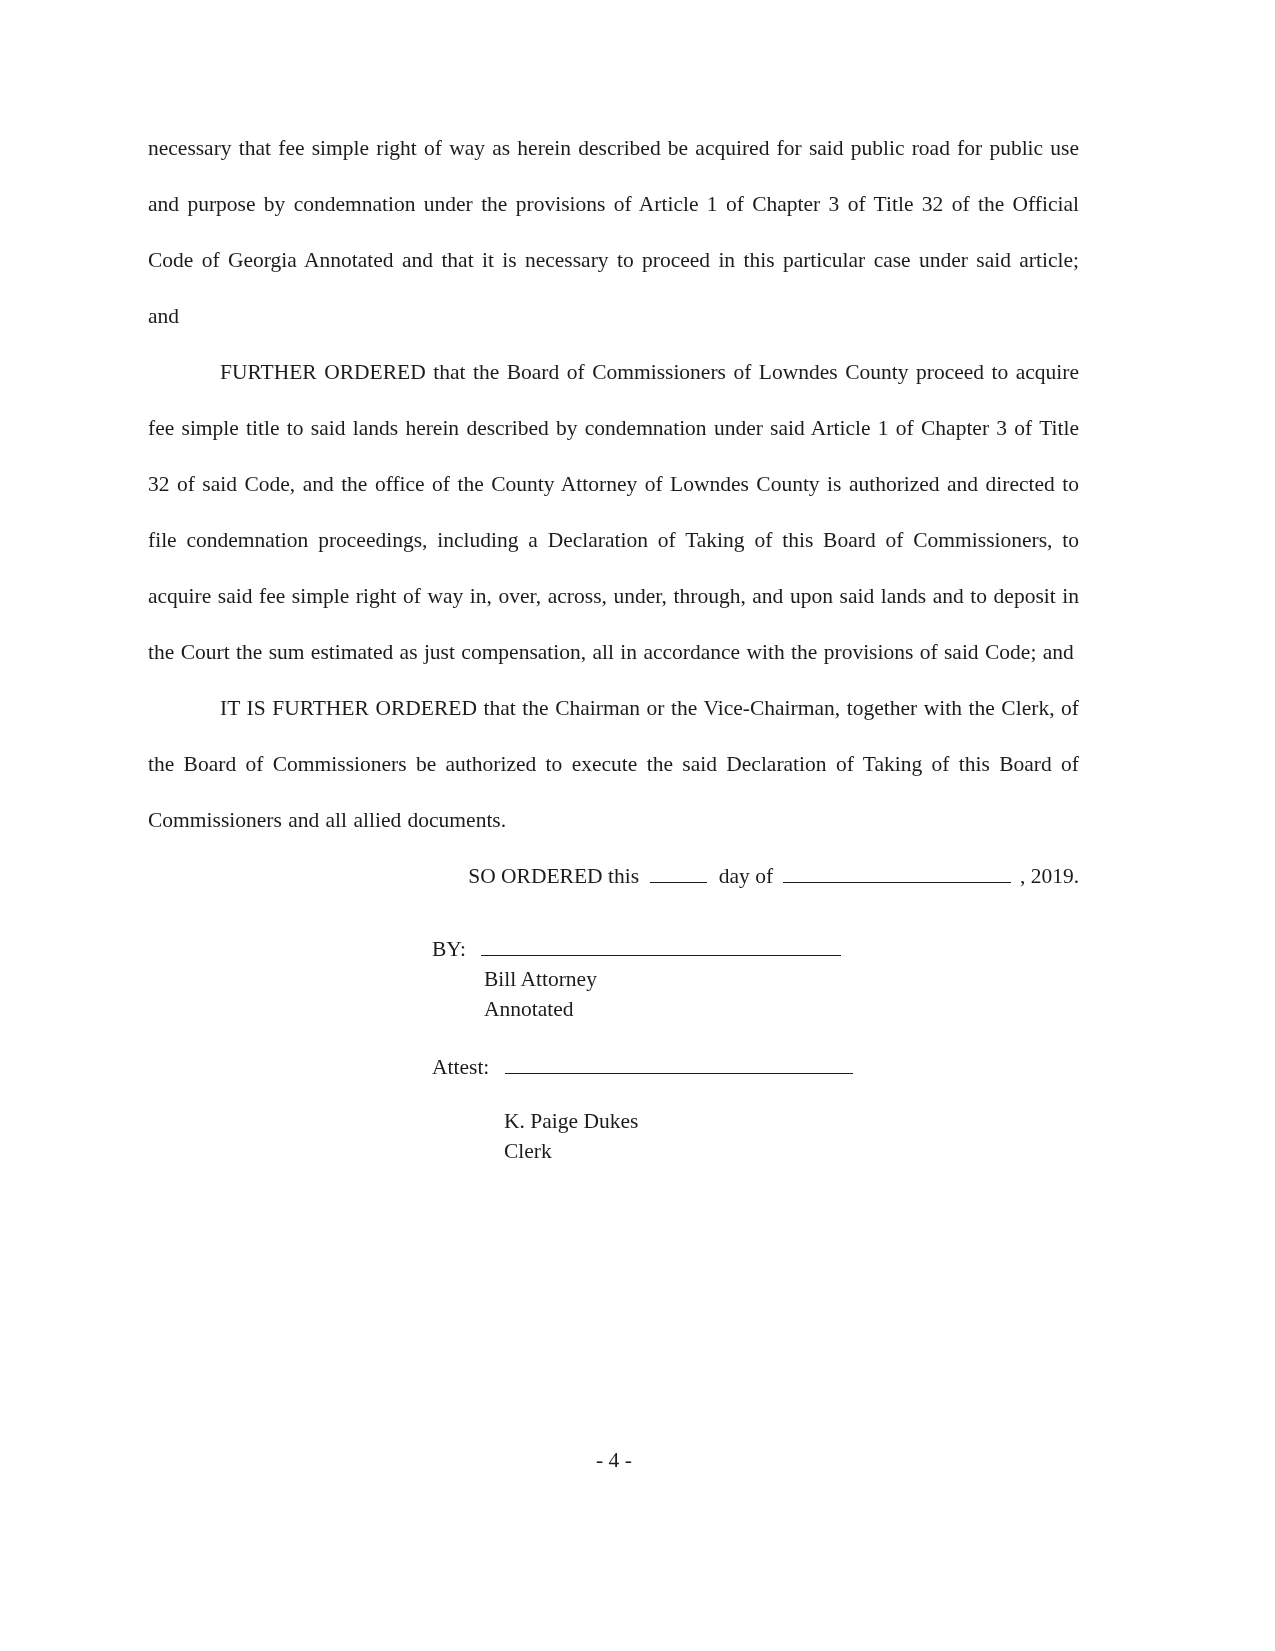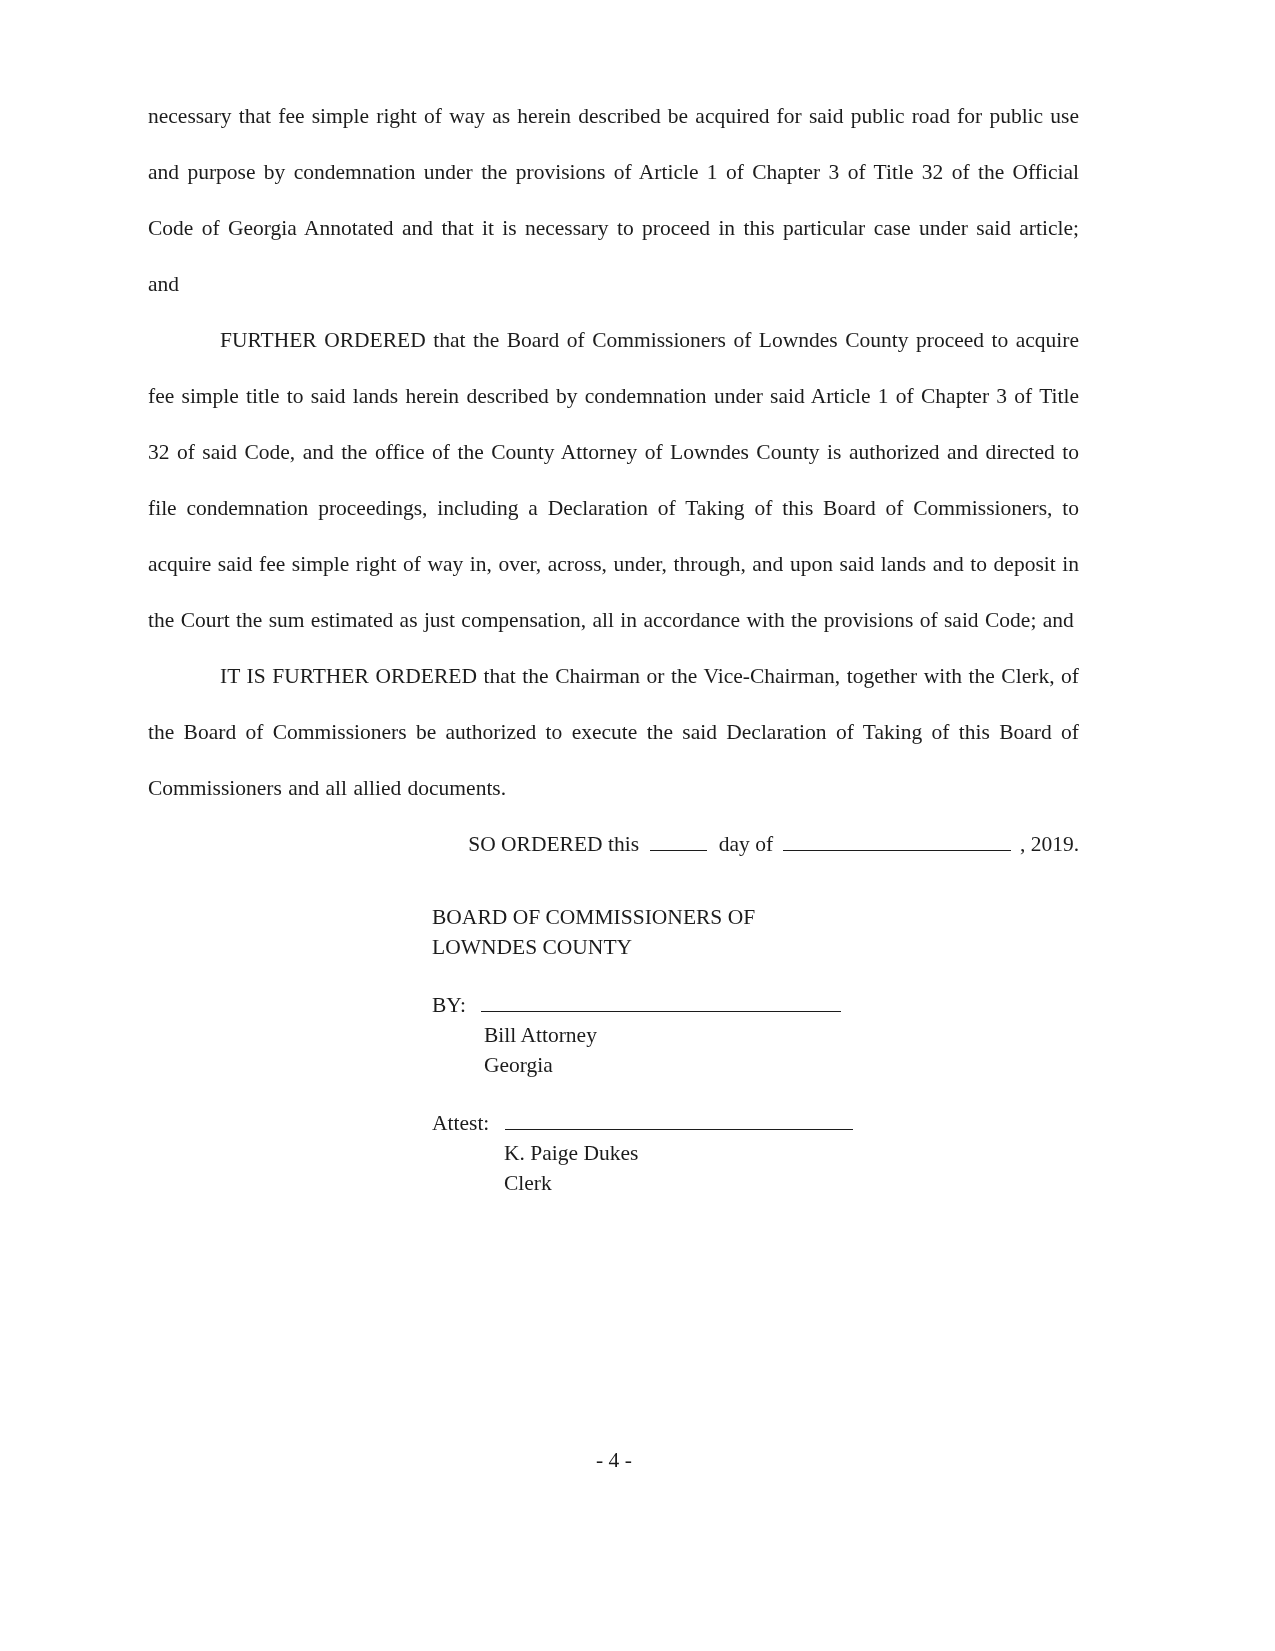--- a/index.html
+++ b/index.html
@@ -8,21 +8,21 @@
     background: #ffffff;
   }
   .page {
     position: relative;
     width: 1275px;
     height: 1651px;
     background: #ffffff;
     font-family: "Liberation Serif", serif;
     color: #1c1c1c;
     box-sizing: border-box;
-    padding: 88px 196px 0 148px;
+    padding: 120px 196px 0 148px;
     overflow: hidden;
   }
   .body-para {
     font-size: 21.5px;
     line-height: 56px;
     text-align: justify;
     margin: 0;
     word-spacing: 1px;
   }
   .indent {
@@ -67,20 +67,21 @@
     vertical-align: baseline;
   }
   .sig-line-attest {
     width: 348px;
   }
   .sig-name-block {
     margin-left: 52px;
   }
   .sig-name-block-attest {
     margin-left: 72px;
+    margin-top: 24px;
   }
   .page-number {
     position: absolute;
     top: 1448px;
     left: 148px;
     width: 932px;
     text-align: center;
     font-size: 21.5px;
   }
 </style>
@@ -98,32 +99,28 @@
   <p class="so-ordered-line">
     <span>SO ORDERED this</span>
     <span class="blank blank-short"></span>
     <span>day of</span>
     <span class="blank blank-long"></span>
     <span>, 2019.</span>
   </p>
 
   <div class="sig-block">
 
-    <div class="sig-org">
-      <div>BOARD OF COMMISSIONERS OF</div>
-      <div>LOWNDES COUNTY</div>
-    </div>
 
     <div class="sig-row">
       <span>BY:</span>
       <span class="sig-line"></span>
     </div>
     <div class="sig-name-block">
       <div>Bill Attorney</div>
-      <div>Georgia</div>
+      <div>Annotated</div>
     </div>
 
     <div class="sig-row">
       <span>Attest:</span>
       <span class="sig-line sig-line-attest"></span>
     </div>
     <div class="sig-name-block sig-name-block-attest">
       <div>K. Paige Dukes</div>
       <div>Clerk</div>
     </div>

